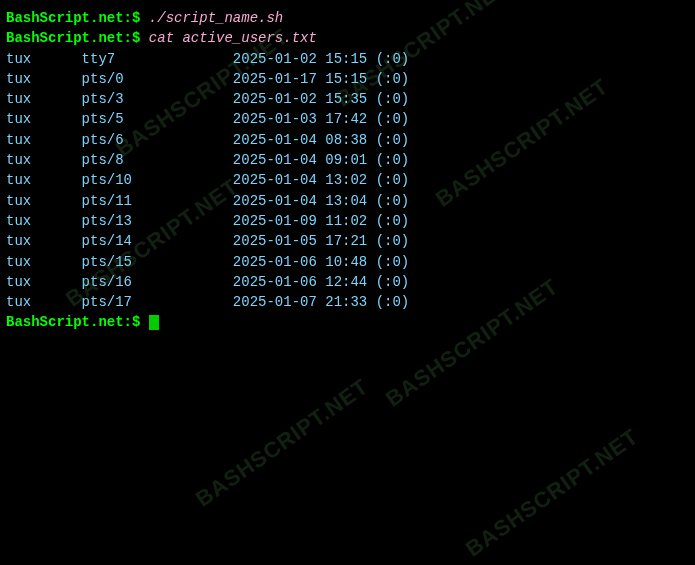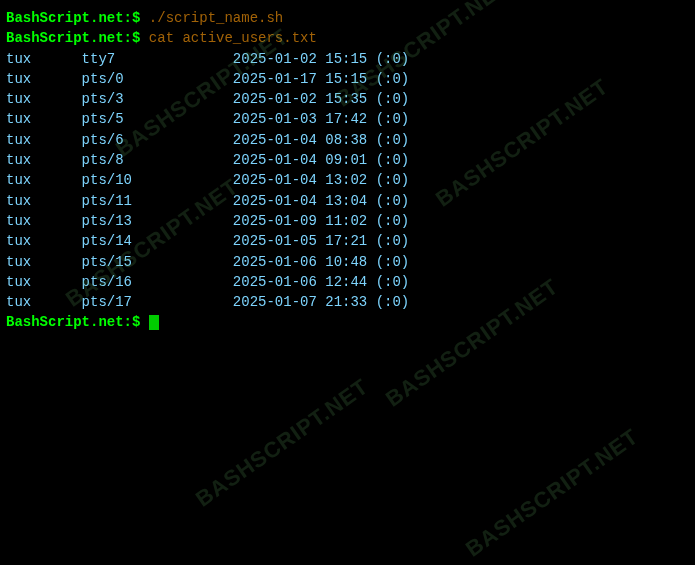--- a/index.html
+++ b/index.html
@@ -33,21 +33,22 @@
       line-height: 1.45;
       display: block;
     }
 
     .prompt {
       color: #00ff00;
       font-weight: bold;
     }
 
     .cmd {
-      color: #a16207;
+      color: #f9a8d4;
+      font-style: italic;
     }
 
     .data-row {
       color: #7dd3fc;
     }
 
     .cursor {
       display: inline-block;
       width: 10px;
       height: 15px;

